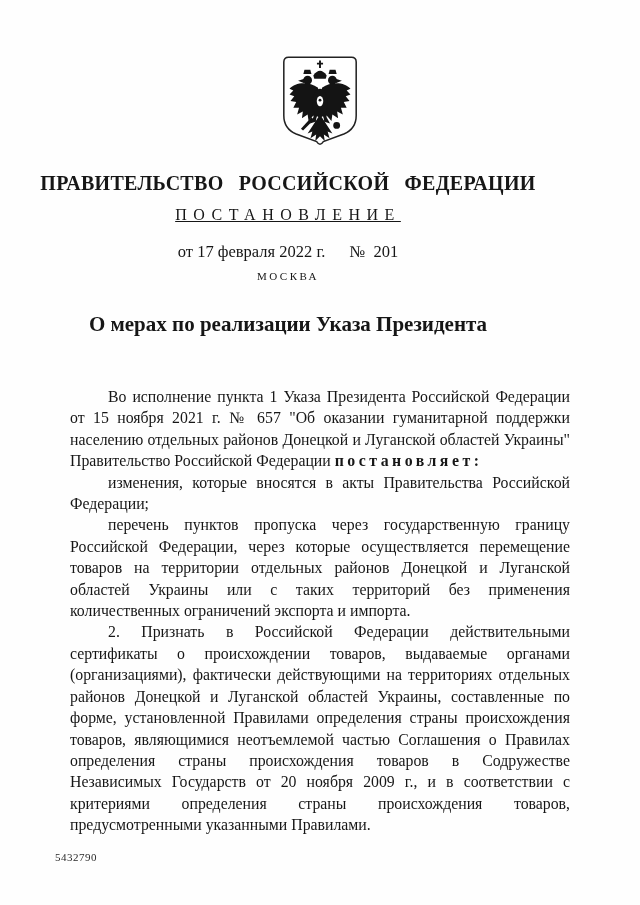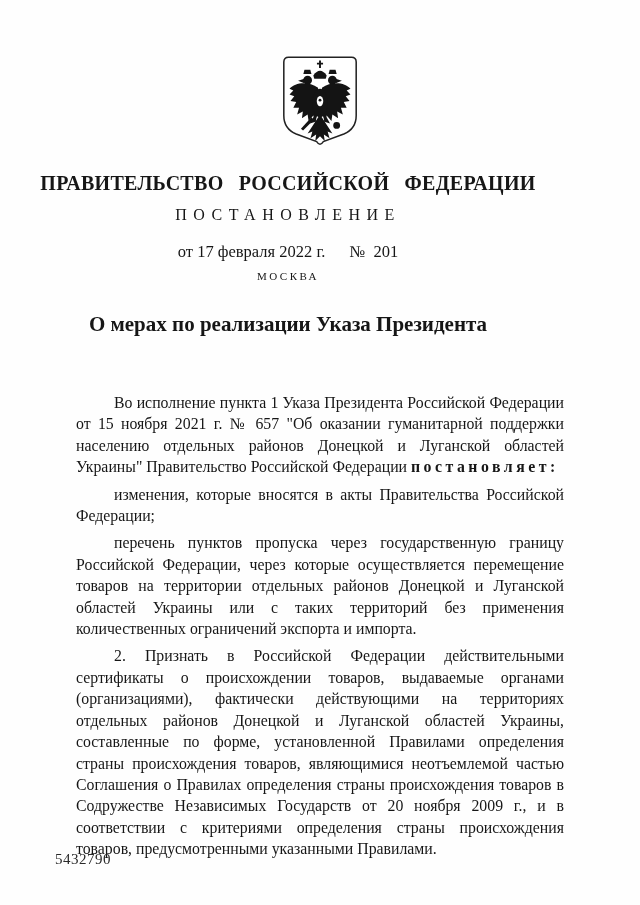--- a/index.html
+++ b/index.html
@@ -36,20 +36,21 @@
     top: 172px;
     font-size: 20px;
     font-weight: bold;
     word-spacing: 10px;
     letter-spacing: 0.3px;
   }
   .doc-type {
     top: 206px;
     font-size: 16px;
     letter-spacing: 6.5px;
+    text-decoration: underline;
   }
   .date-line {
     top: 242px;
     font-size: 16.5px;
   }
   .date-number { margin-left: 24px; }
   .city-label {
     top: 270px;
     font-size: 11px;
     letter-spacing: 2.5px;
@@ -63,32 +64,32 @@
   .body-text {
     position: absolute;
     top: 386px;
     left: 70px;
     width: 500px;
     font-size: 15.8px;
     line-height: 21.4px;
     text-align: justify;
   }
   .body-text p {
-    margin: 6px;
+    margin: 0;
     text-indent: 38px;
   }
   .decree-emphasis {
     font-weight: bold;
     letter-spacing: 3.5px;
   }
   .print-code {
     position: absolute;
     left: 55px;
     top: 851px;
-    font-size: 15px;
+    font-size: 11px;
     letter-spacing: 0.5px;
     color: #2a2a2a;
   }
 </style>
 </head>
 <body>
 
 <div class="page">
 
   <div class="arms">

